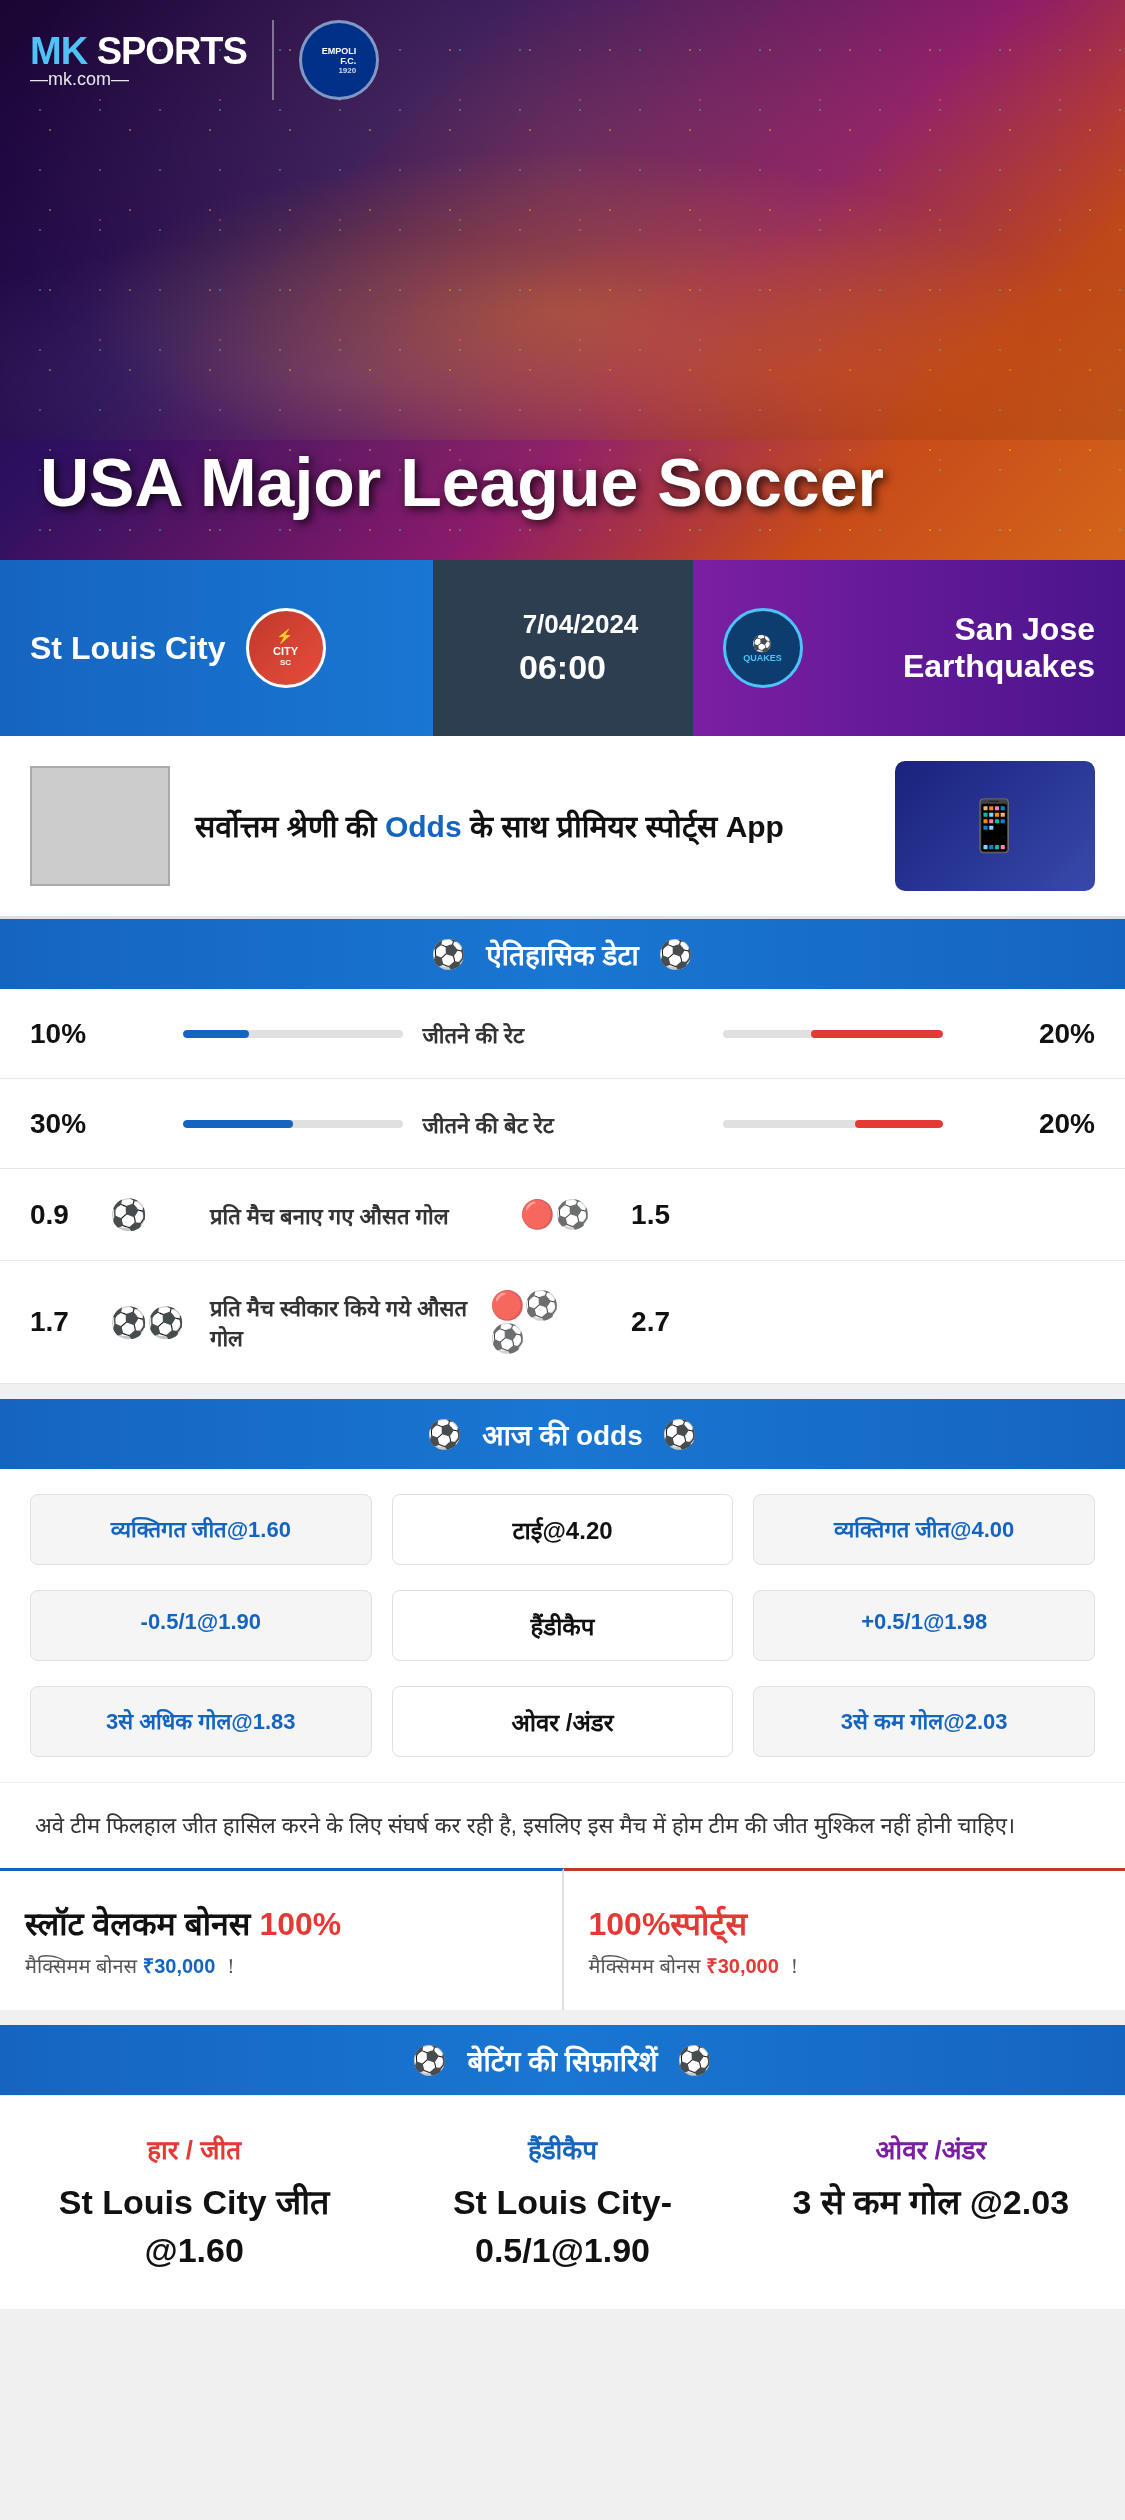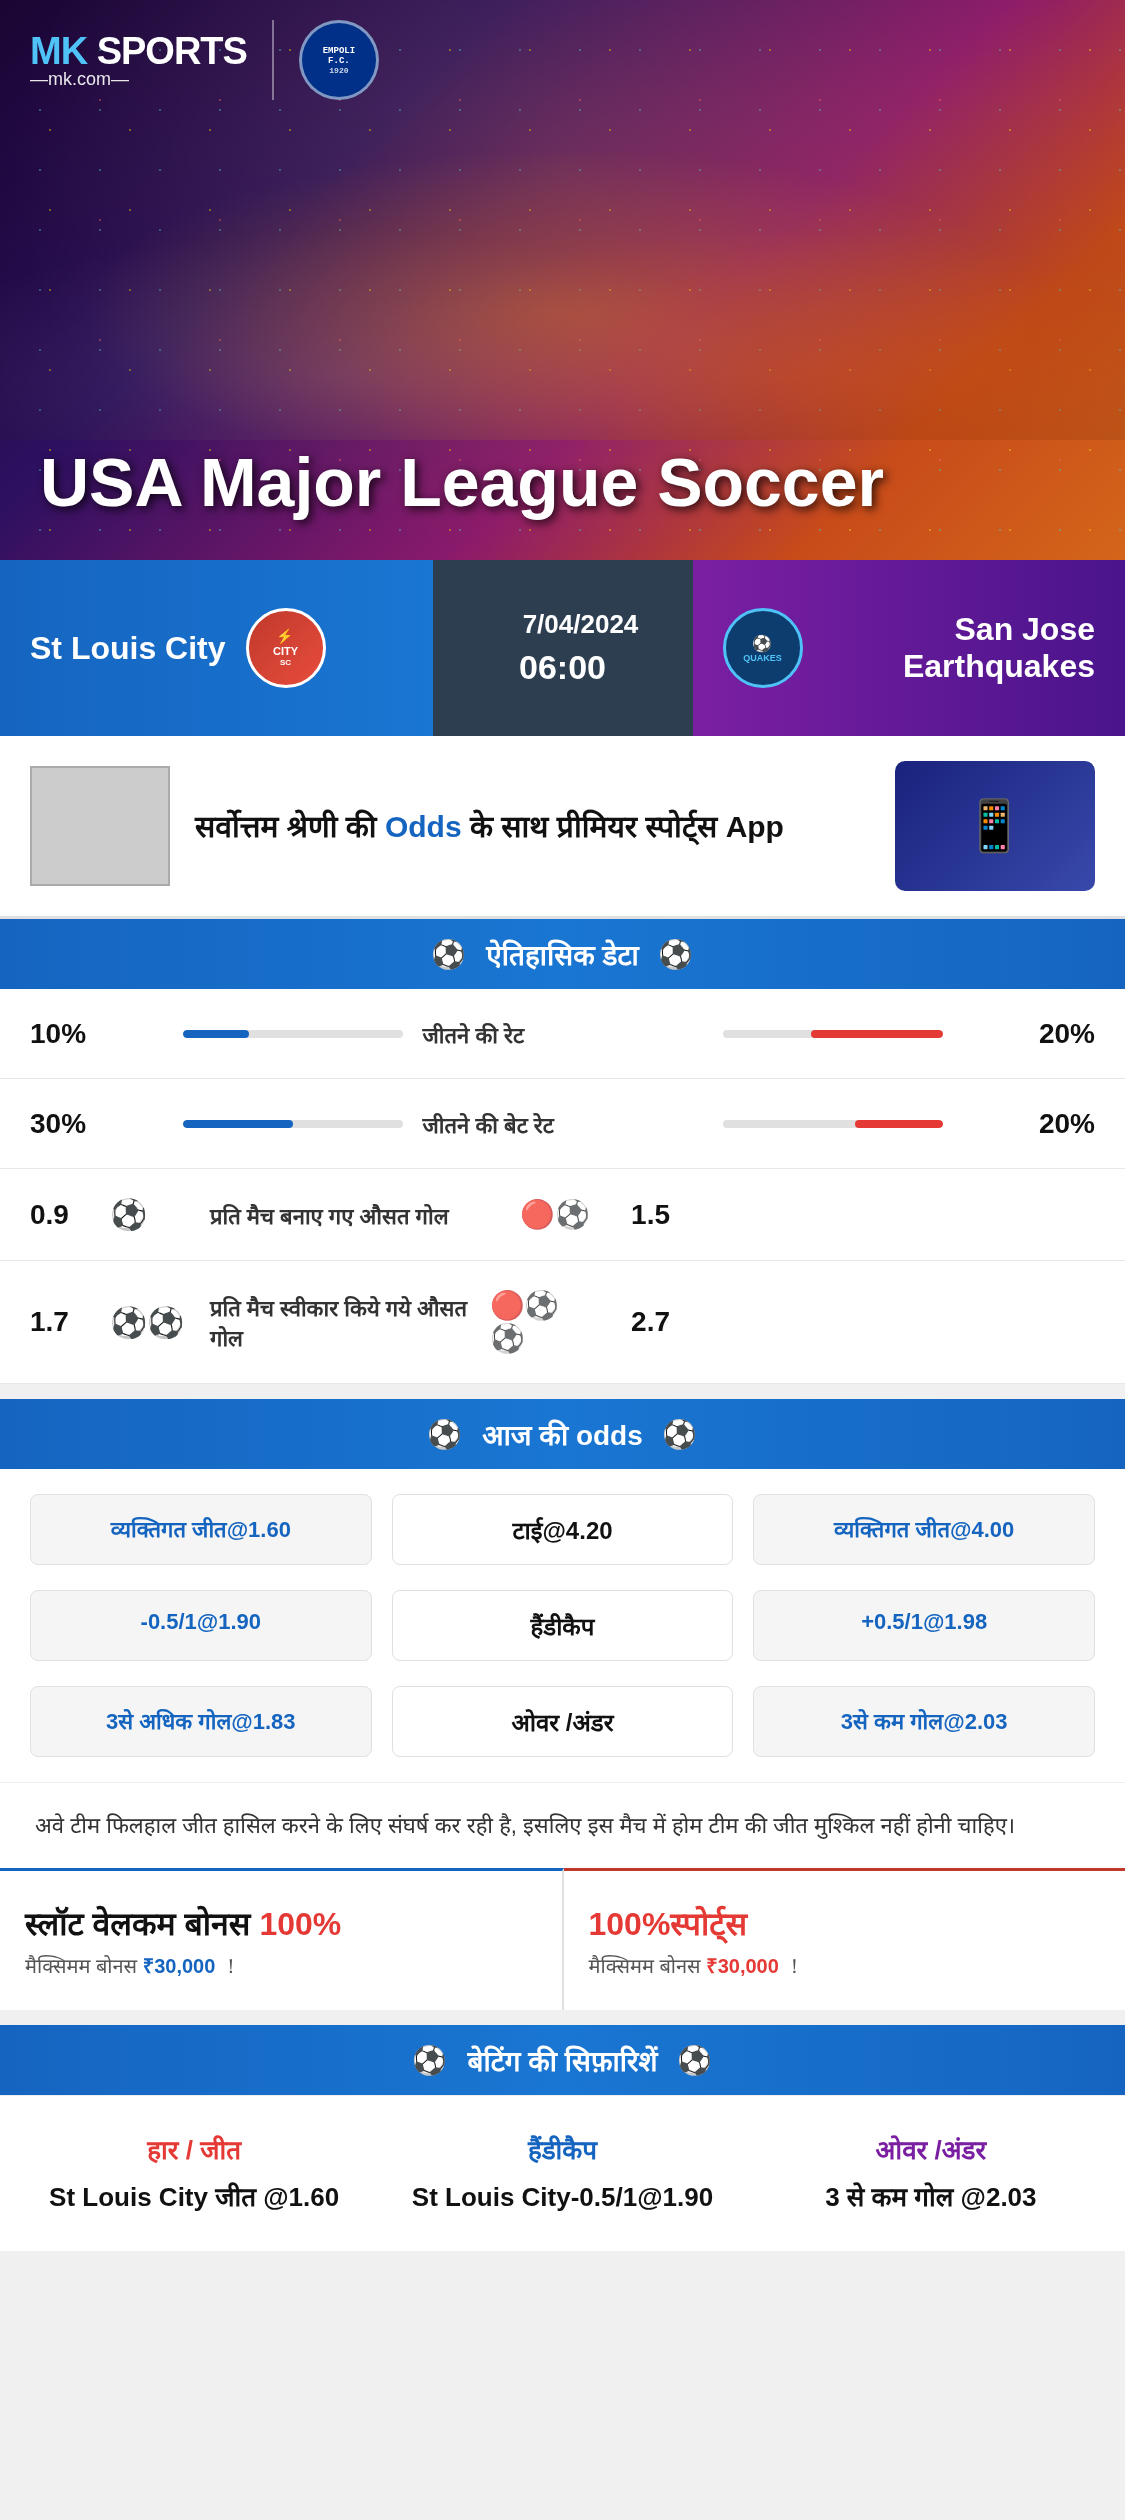--- a/index.html
+++ b/index.html
@@ -69,21 +69,21 @@
       width: 80px;
       height: 80px;
       background: #003087;
       border-radius: 50%;
       display: flex;
       flex-direction: column;
       align-items: center;
       justify-content: center;
       border: 3px solid rgba(255,255,255,0.5);
     }
-    .empoli-text { font-size: 9px; color: white; font-weight: bold; text-align: center; font-family: Liberation Mono, monospace; }
+    .empoli-text { font-size: 9px; color: white; font-weight: bold; text-align: right; }
     .soccer-players {
       position: absolute;
       bottom: 120px;
       right: 0;
       left: 0;
       height: 350px;
       background: linear-gradient(to bottom, transparent 0%, rgba(0,0,0,0.1) 100%);
       display: flex;
       align-items: flex-end;
       justify-content: center;
@@ -392,21 +392,21 @@
     }
     .bet-type {
       font-size: 26px;
       font-weight: 700;
       margin-bottom: 12px;
     }
     .bet-type.win { color: #e53935; }
     .bet-type.handicap { color: #1565c0; }
     .bet-type.ou { color: #7b1fa2; }
     .bet-value {
-      font-size: 26px;
+      font-size: 34px;
       font-weight: 600;
       color: #111;
       line-height: 1.4;
     }
   </style>
 </head>
 <body>
 
 <div class="hero-banner">
   <div class="hero-bg-overlay"></div>

